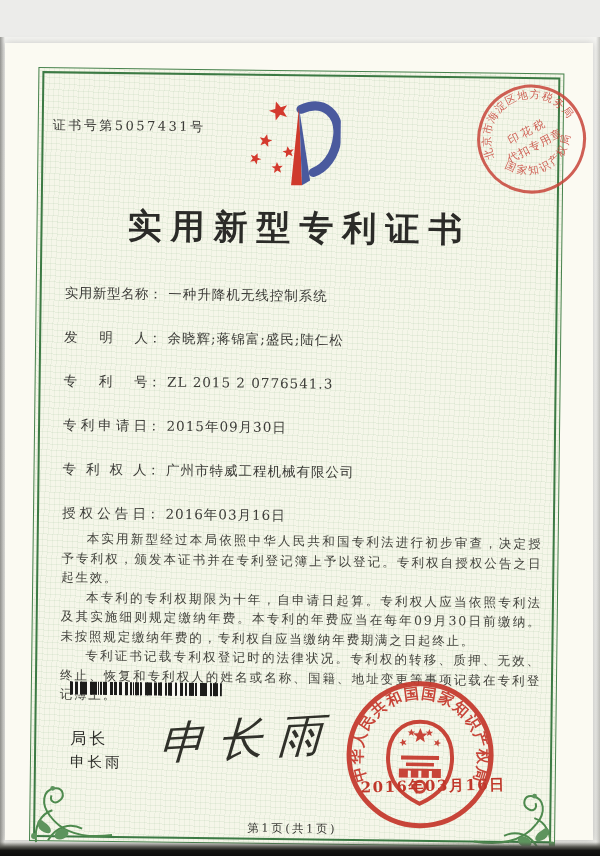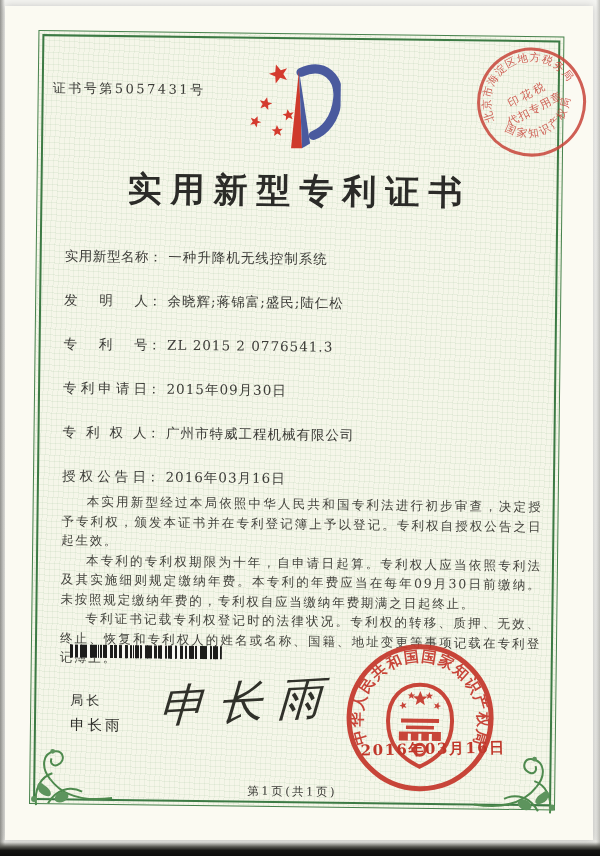--- a/index.html
+++ b/index.html
@@ -1,17 +1,17 @@
 <!DOCTYPE html>
 <html><head>
 <meta charset="utf-8">
 <style>
   html,body{margin:0;padding:0;width:600px;height:856px;overflow:hidden;
     background:#ececea;font-family:"DejaVu Serif","Liberation Serif",serif;}
-  .photo{position:absolute;inset:0;background:linear-gradient(180deg,#f4f4f1 0%,#efefec 60%,#e7e7e3 100%);}
+  .photo{position:absolute;inset:0;background:linear-gradient(180deg,#f4f4f1 0%,#efefec 60%,#e7e7e3 100%);margin-top:37px;}
   .edge-bottom{position:absolute;left:0;right:0;bottom:0;height:14px;
     background:linear-gradient(180deg,rgba(60,60,56,0) 0%,#55554f 35%,#151513 60%,#0c0c0b 100%);}
   .edge-left{position:absolute;left:0;top:0;bottom:0;width:5px;
     background:linear-gradient(90deg,rgba(70,70,66,.55),rgba(70,70,66,0));}
   .edge-right{position:absolute;right:0;top:0;bottom:0;width:4px;
     background:linear-gradient(270deg,rgba(120,120,114,.4),rgba(120,120,114,0));}
   .sheet{position:absolute;left:5px;top:6px;right:7px;bottom:16px;background:#fbfaf2;
     box-shadow:0 0 8px rgba(0,0,0,.18);}
   .cert-frame{position:absolute;left:24px;top:24px;width:524px;height:772px;
     transform:rotate(.7deg);transform-origin:0 100%;
@@ -32,21 +32,21 @@
   .fvalue{margin-left:6px;letter-spacing:1px;}
   .paras{left:28px;top:460px;right:15px;color:#44443e;}
   .paras p{margin:0;font-size:12.5px;line-height:19.5px;letter-spacing:1.8px;
     text-indent:2em;text-align:justify;}
   .barcode{left:38px;top:613px;width:152px;height:13px;background-color:#f8f8f2;
     background-image:
       repeating-linear-gradient(90deg,#1d1d1b 0 2px,rgba(0,0,0,0) 2px 5px),
       repeating-linear-gradient(90deg,#1d1d1b 0 1px,rgba(0,0,0,0) 1px 7px),
       repeating-linear-gradient(90deg,#1d1d1b 0 3px,rgba(0,0,0,0) 3px 11px);}
   .signer-role{left:39px;top:660px;font-family:"DejaVu Sans","Liberation Sans",sans-serif;
-    font-size:13px;letter-spacing:3px;color:#2e2e2a;}
+    font-size:16px;letter-spacing:3px;color:#2e2e2a;}
   .signer-name{left:39px;top:684px;font-family:"DejaVu Sans","Liberation Sans",sans-serif;
     font-size:14.5px;letter-spacing:3px;color:#2e2e2a;}
   .autograph{left:128px;top:638px;width:190px;font-size:45px;color:#30312a;
     font-style:italic;letter-spacing:14px;transform:rotate(-4deg) skewX(-6deg);white-space:nowrap;}
   .issue-seal{left:314px;top:607px;width:150px;height:150px;opacity:.93;}
   .seal-date{left:330px;top:704px;font-size:15px;font-weight:700;color:#c0372a;
     letter-spacing:1.5px;transform:rotate(-2deg);white-space:nowrap;}
   .footer{left:0;top:750px;width:100%;text-align:center;font-size:11.5px;
     letter-spacing:2.5px;color:#3a3a36;}
   .tax-seal{left:432px;top:4px;width:122px;height:122px;opacity:.85;}

